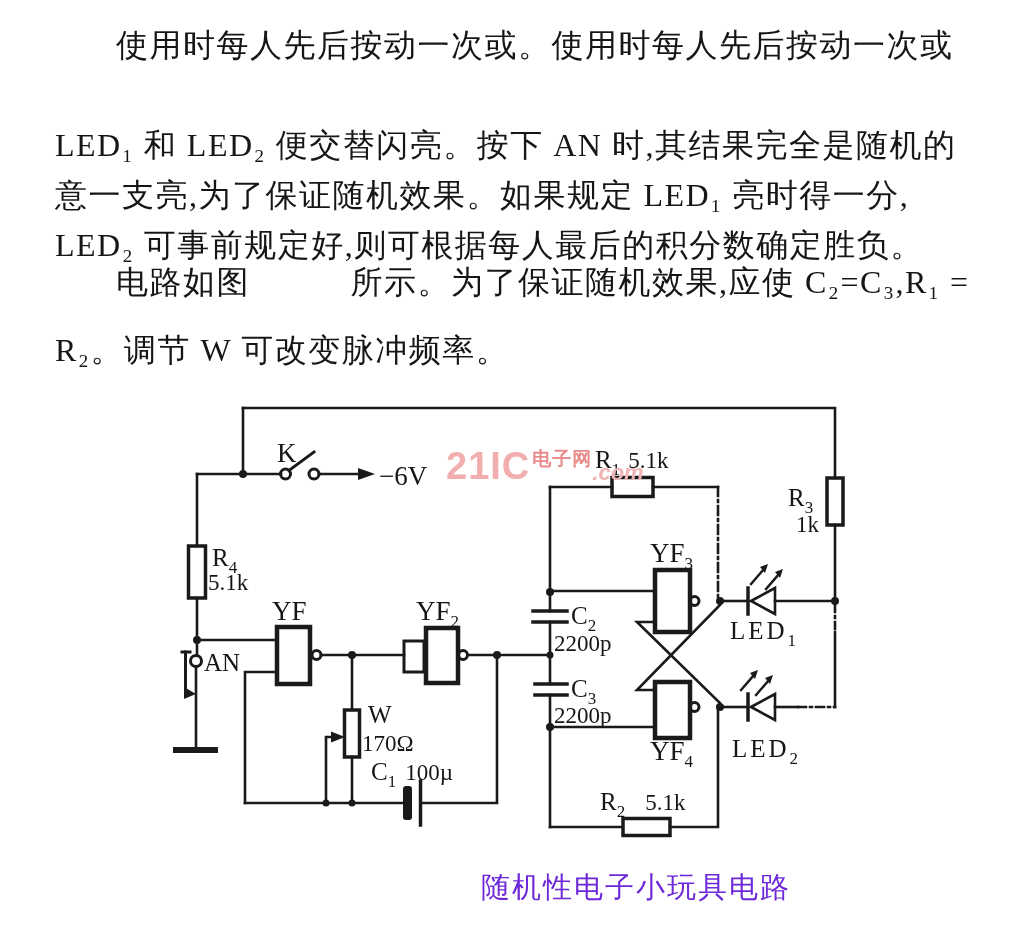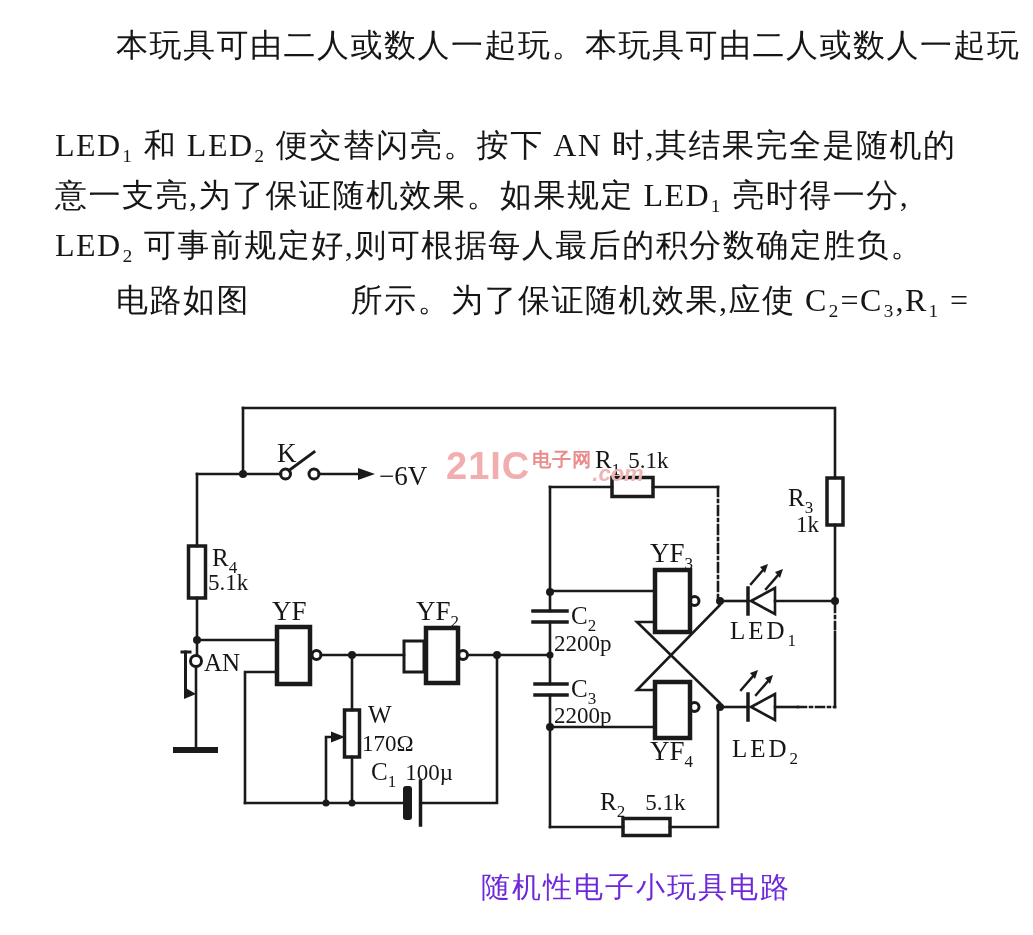--- a/index.html
+++ b/index.html
@@ -5,39 +5,40 @@
   html,body{margin:0;padding:0;background:#fff;}
   #page{position:relative;width:1033px;height:935px;background:#fff;overflow:hidden;
         font-family:"Liberation Serif","DejaVu Serif",serif;color:#141414;}
   .tline{position:absolute;font-size:32px;line-height:36px;white-space:nowrap;
          letter-spacing:1.5px;color:#161616;}
   .ind{left:116px;} .noind{left:55px;}
   #svgwrap{position:absolute;left:0;top:0;width:1033px;height:935px;}
   svg text{font-family:"Liberation Serif","DejaVu Serif",serif;fill:#161616;}
   .lbl{font-size:25px;} .lbl-big{font-size:27px;} .val{font-size:23px;}
   .sub{font-size:17px;}
-  .watermark{position:absolute;left:446px;top:447px;display:flex;align-items:flex-end;
+  .watermark{position:absolute;left:446px;top:447px;display:flex;align-items:center;
              font-family:"Liberation Sans","DejaVu Sans",sans-serif;line-height:1;z-index:3;}
   .wm-brand{font-size:38px;font-weight:bold;color:#f2aeae;letter-spacing:1px;}
   .wm-col{display:flex;flex-direction:row;margin-left:2px;}
   .wm-cn{font-size:19px;font-weight:bold;color:#e98c8c;letter-spacing:1px;}
   .wm-com{font-size:22px;font-weight:bold;font-style:italic;color:#f0b4b4;margin-top:13px;}
   .caption{position:absolute;left:437px;top:868px;font-size:29px;letter-spacing:2px;
            color:#6d28d9;white-space:nowrap;margin-left:44px;}
 </style>
 </head>
 <body>
 
 <div id="page">
 
-  <div class="tline ind" style="top:27px">本玩具可由二人或数人一起玩。本玩具可由二人或数人一起玩</div>
+  <div class="tline ind" style="top:27px">使用时每人先后按动一次或。使用时每人先后按动一次或</div>
   <div class="tline noind" style="top:127px">LED₁ 和 LED₂ 便交替闪亮。按下 AN 时,其结果完全是随机的</div>
   <div class="tline noind" style="top:177px">意一支亮,为了保证随机效果。如果规定 LED₁ 亮时得一分,</div>
   <div class="tline noind" style="top:227px">LED₂ 可事前规定好,则可根据每人最后的积分数确定胜负。</div>
-  <div class="tline ind" style="top:282px">电路如图　　　所示。为了保证随机效果,应使 C₂=C₃,R₁ =</div>
+  <div class="tline ind" style="top:264px">电路如图　　　所示。为了保证随机效果,应使 C₂=C₃,R₁ =</div>
+  <div class="tline noind" style="top:332px">R₂。调节 W 可改变脉冲频率。</div>
 
   <div class="watermark">
     <span class="wm-brand">21IC</span>
     <span class="wm-col">
       <span class="wm-cn">电子网</span>
       <span class="wm-com">.com</span>
     </span>
   </div>
 
   <div id="svgwrap">

